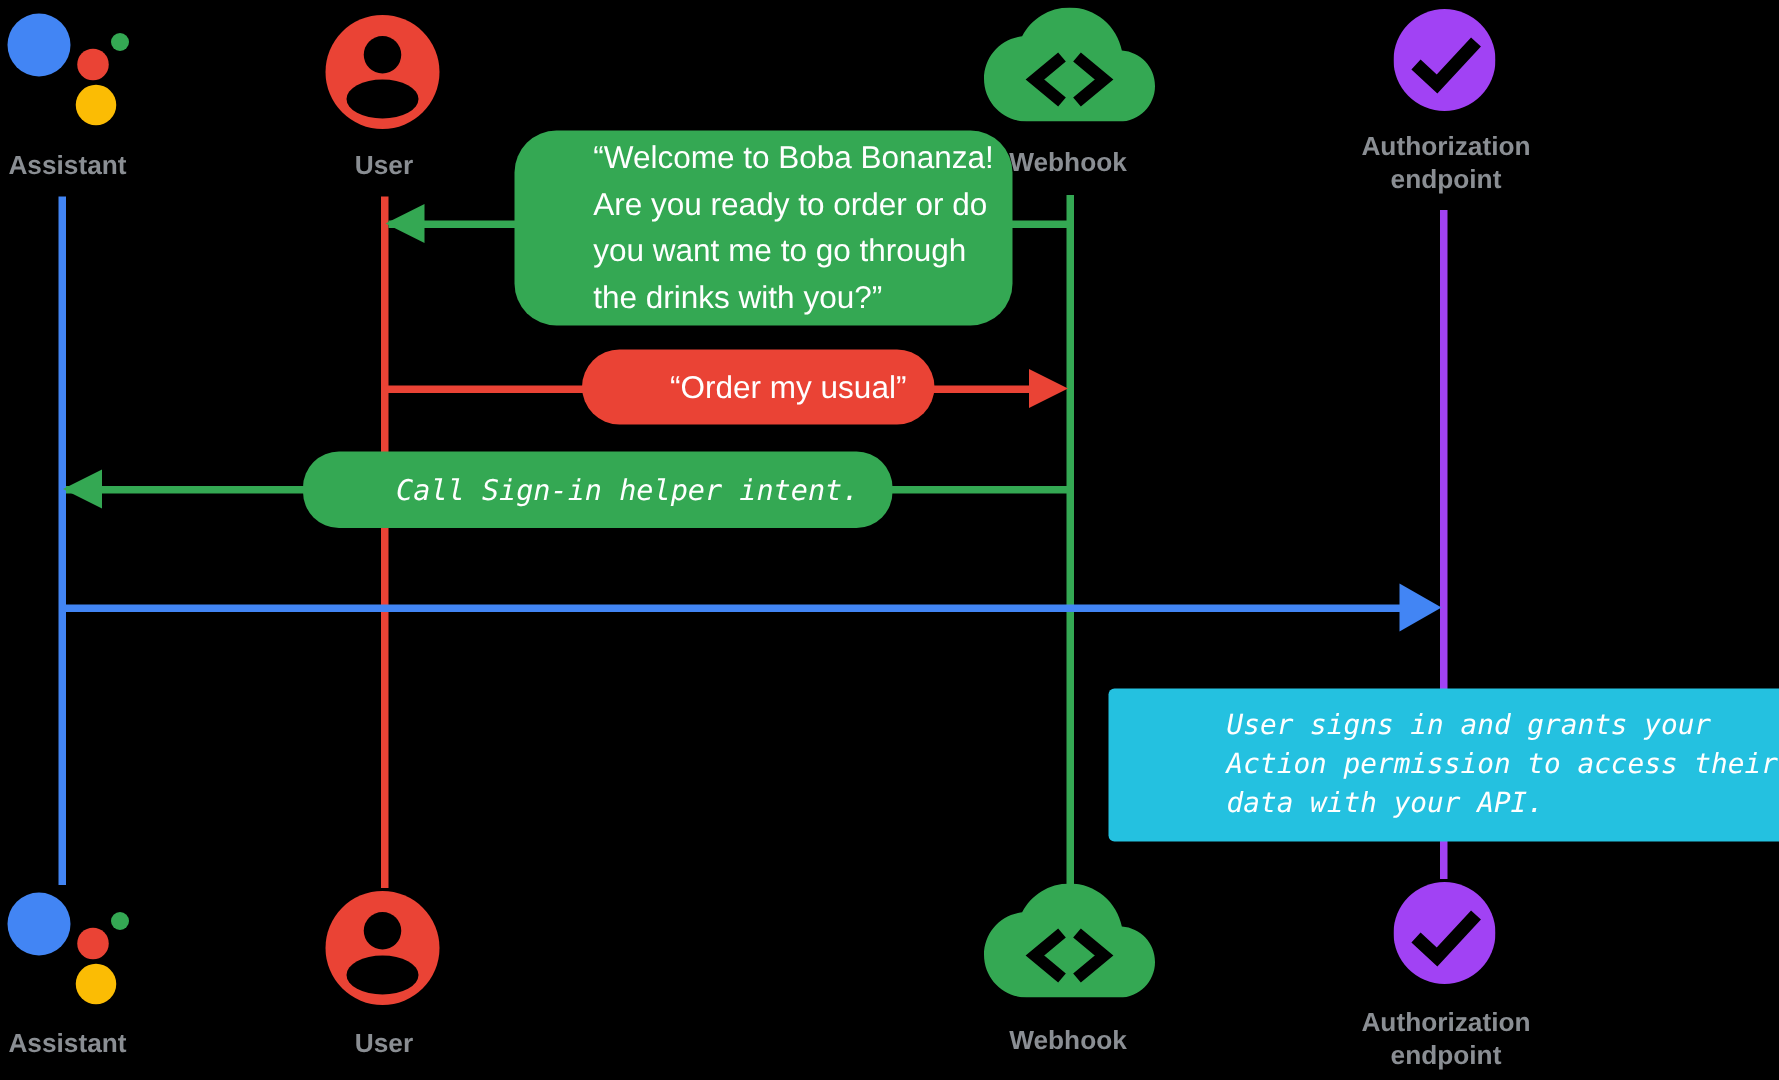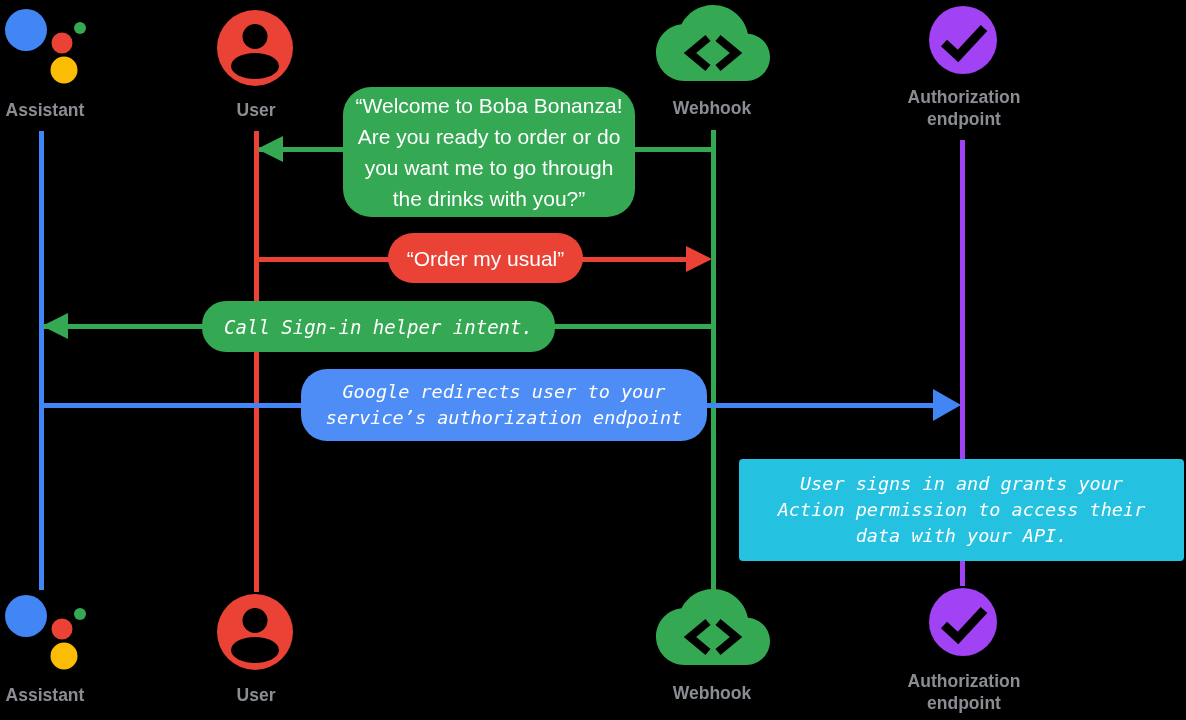--- a/index.html
+++ b/index.html
@@ -4,21 +4,21 @@
 <style>
   html,body{margin:0;padding:0;background:#000;}
   #canvas{position:relative;width:1186px;height:720px;background:#000;overflow:hidden;
           font-family:"Liberation Sans",sans-serif;}
   .lifeline{position:absolute;width:5px;}
   .shaft{position:absolute;height:5px;}
   .head{position:absolute;width:0;height:0;}
   .head.left{border-top:13px solid transparent;border-bottom:13px solid transparent;}
   .head.right{border-top:13px solid transparent;border-bottom:13px solid transparent;}
   .bubble{position:absolute;display:flex;align-items:center;justify-content:center;
-          text-align:center;color:#fff;white-space:pre-line;}
+          text-align:left;color:#fff;white-space:pre-line;padding-left:40px;}
   .bubble.sans{font-family:"Liberation Sans",sans-serif;font-size:21px;line-height:31px;}
   .bubble.mono{font-family:"DejaVu Sans Mono",monospace;font-style:italic;font-size:18.5px;line-height:26px;}
   .actor-label{position:absolute;width:220px;text-align:center;color:#8A8E93;
                font-size:17.5px;font-weight:700;line-height:22px;white-space:pre-line;}
   svg{position:absolute;display:block;}
 </style>
 </head>
 <body>
 
 <div id="canvas">
@@ -42,22 +42,20 @@
 
   <div class="bubble sans" style="left:343px;top:87px;width:292px;height:130px;border-radius:28px;background:#34A853;">“Welcome to Boba Bonanza!
 Are you ready to order or do
 you want me to go through
 the drinks with you?”</div>
 
   <div class="bubble mono" style="left:202px;top:301px;width:353px;height:51px;border-radius:24px;background:#34A853;font-size:19px;">Call Sign-in helper intent.</div>
 
   <div class="bubble sans" style="left:388px;top:233px;width:195px;height:50px;border-radius:25px;background:#EA4335;">“Order my usual”</div>
 
-  <div class="bubble mono" style="left:301px;top:369px;width:406px;height:72px;border-radius:26px;background:#4D8DF5;">Google redirects user to your
-service’s authorization endpoint</div>
 
   <div class="bubble mono" style="left:739px;top:459px;width:445px;height:102px;border-radius:4px;background:#24C1E0;">User signs in and grants your
 Action permission to access their
 data with your API.</div>
 
   <svg style="left:4px;top:8px;" width="84" height="76" viewBox="0 0 84 76">
     <circle cx="22" cy="22" r="21" fill="#4285F4"></circle>
     <circle cx="76" cy="20" r="6" fill="#34A853"></circle>
     <circle cx="58" cy="35" r="10.5" fill="#EA4335"></circle>
     <circle cx="60" cy="62" r="13.5" fill="#FBBC04"></circle>

